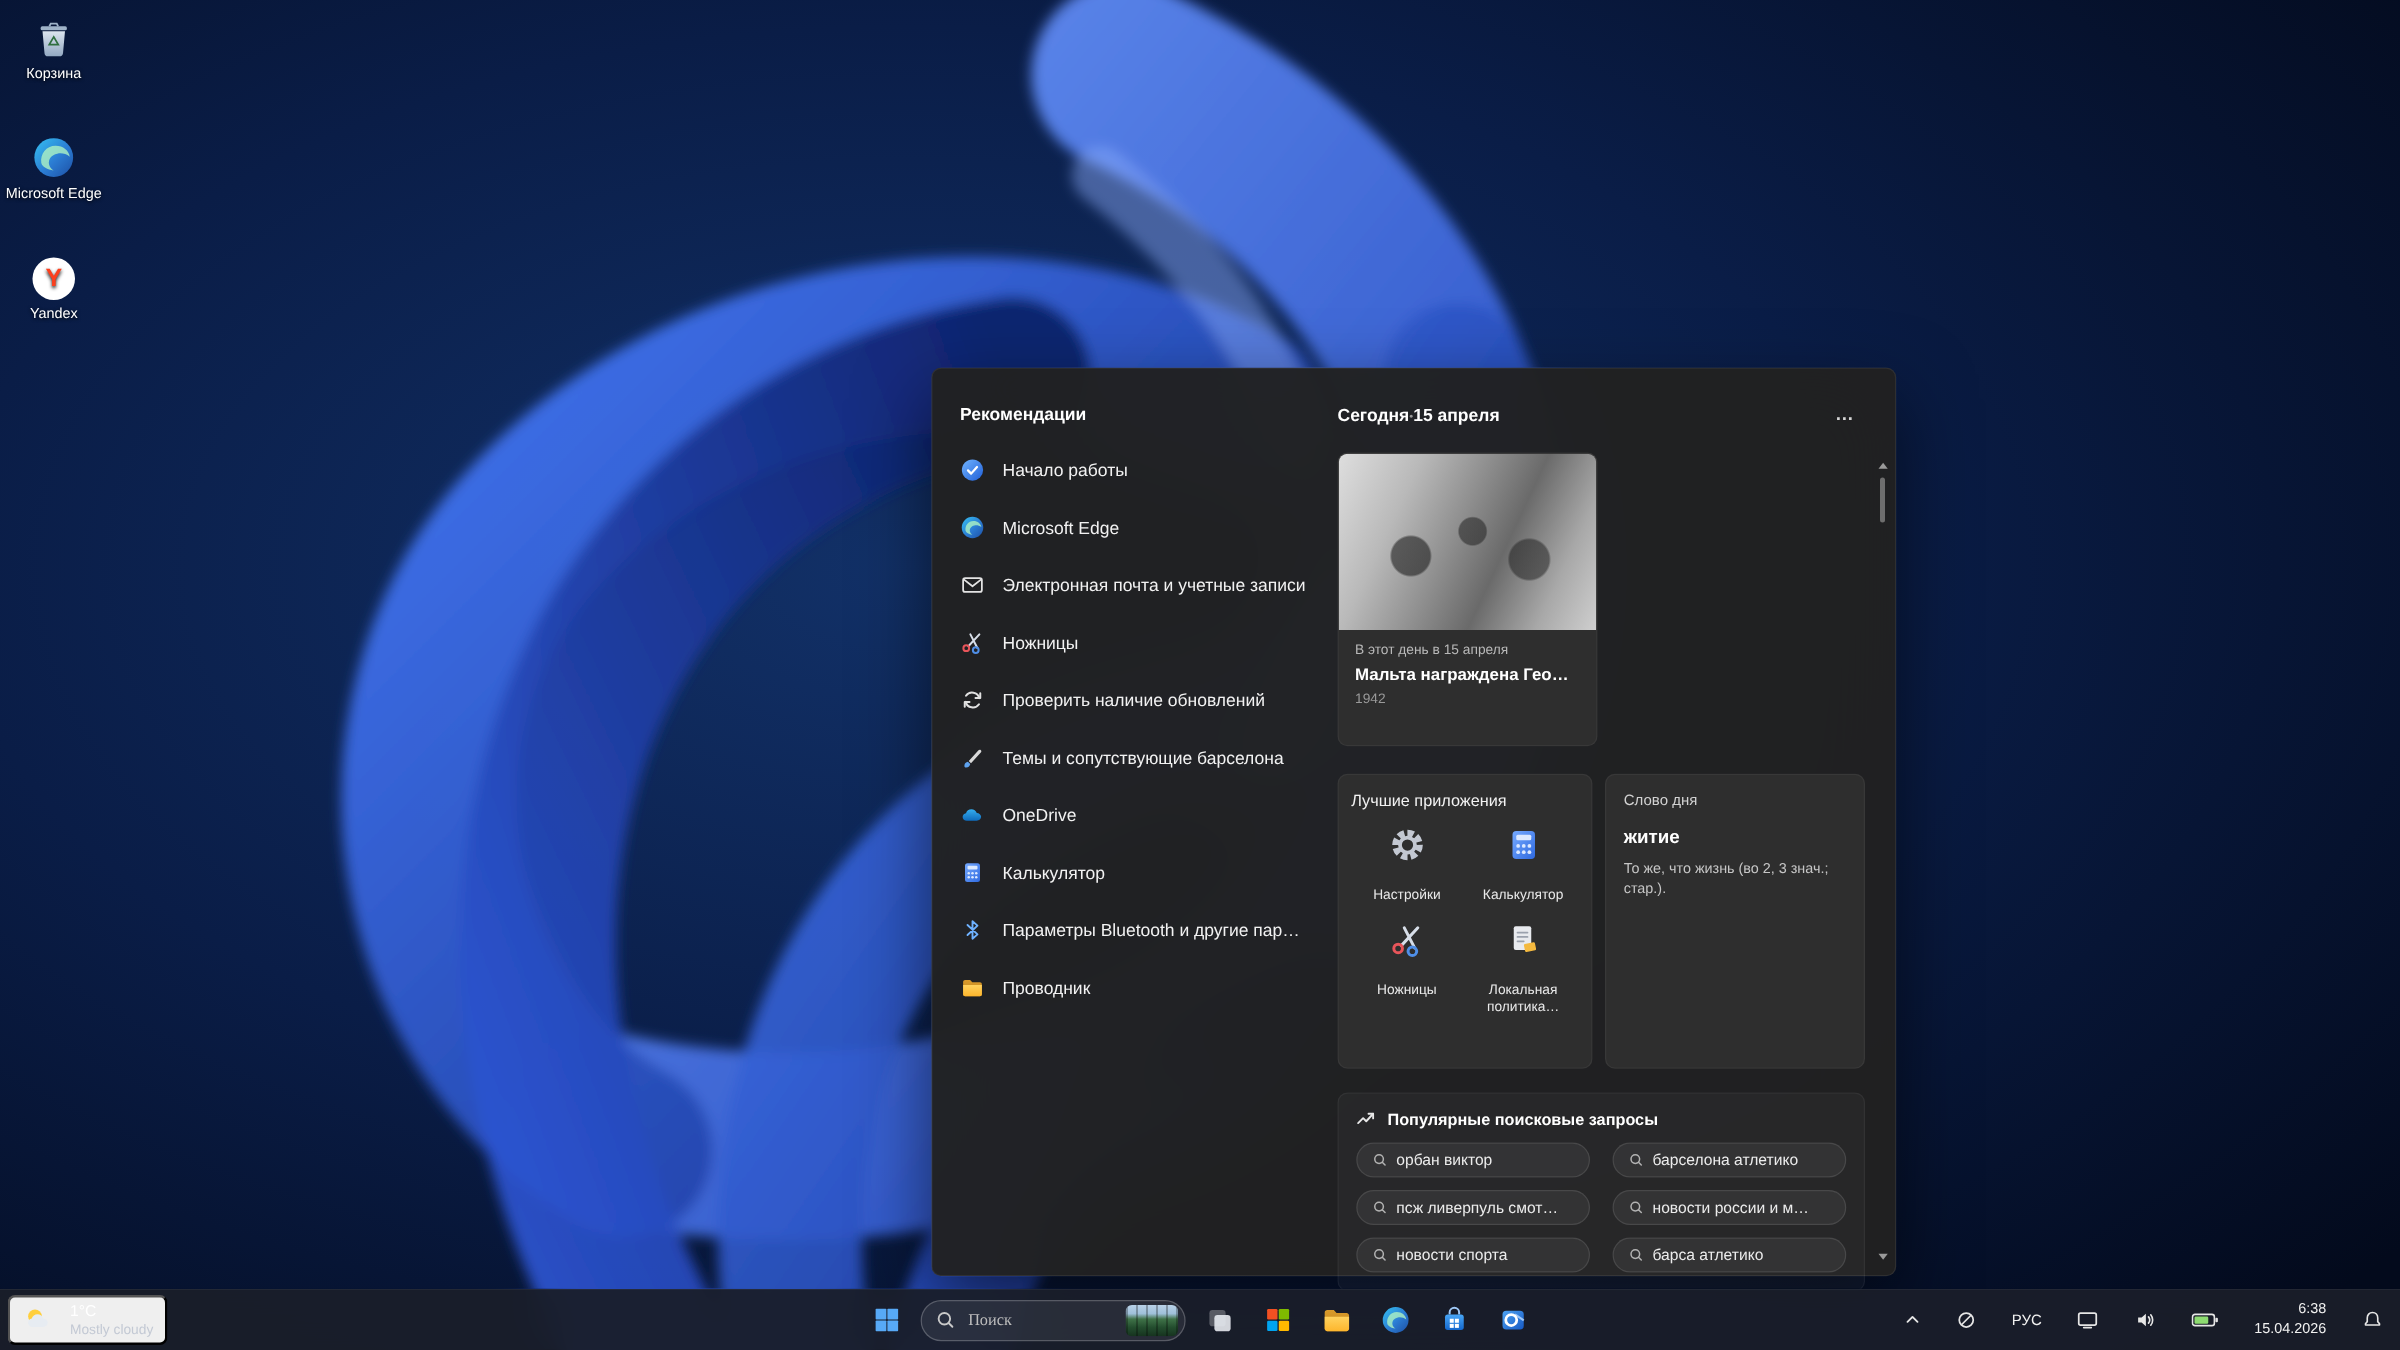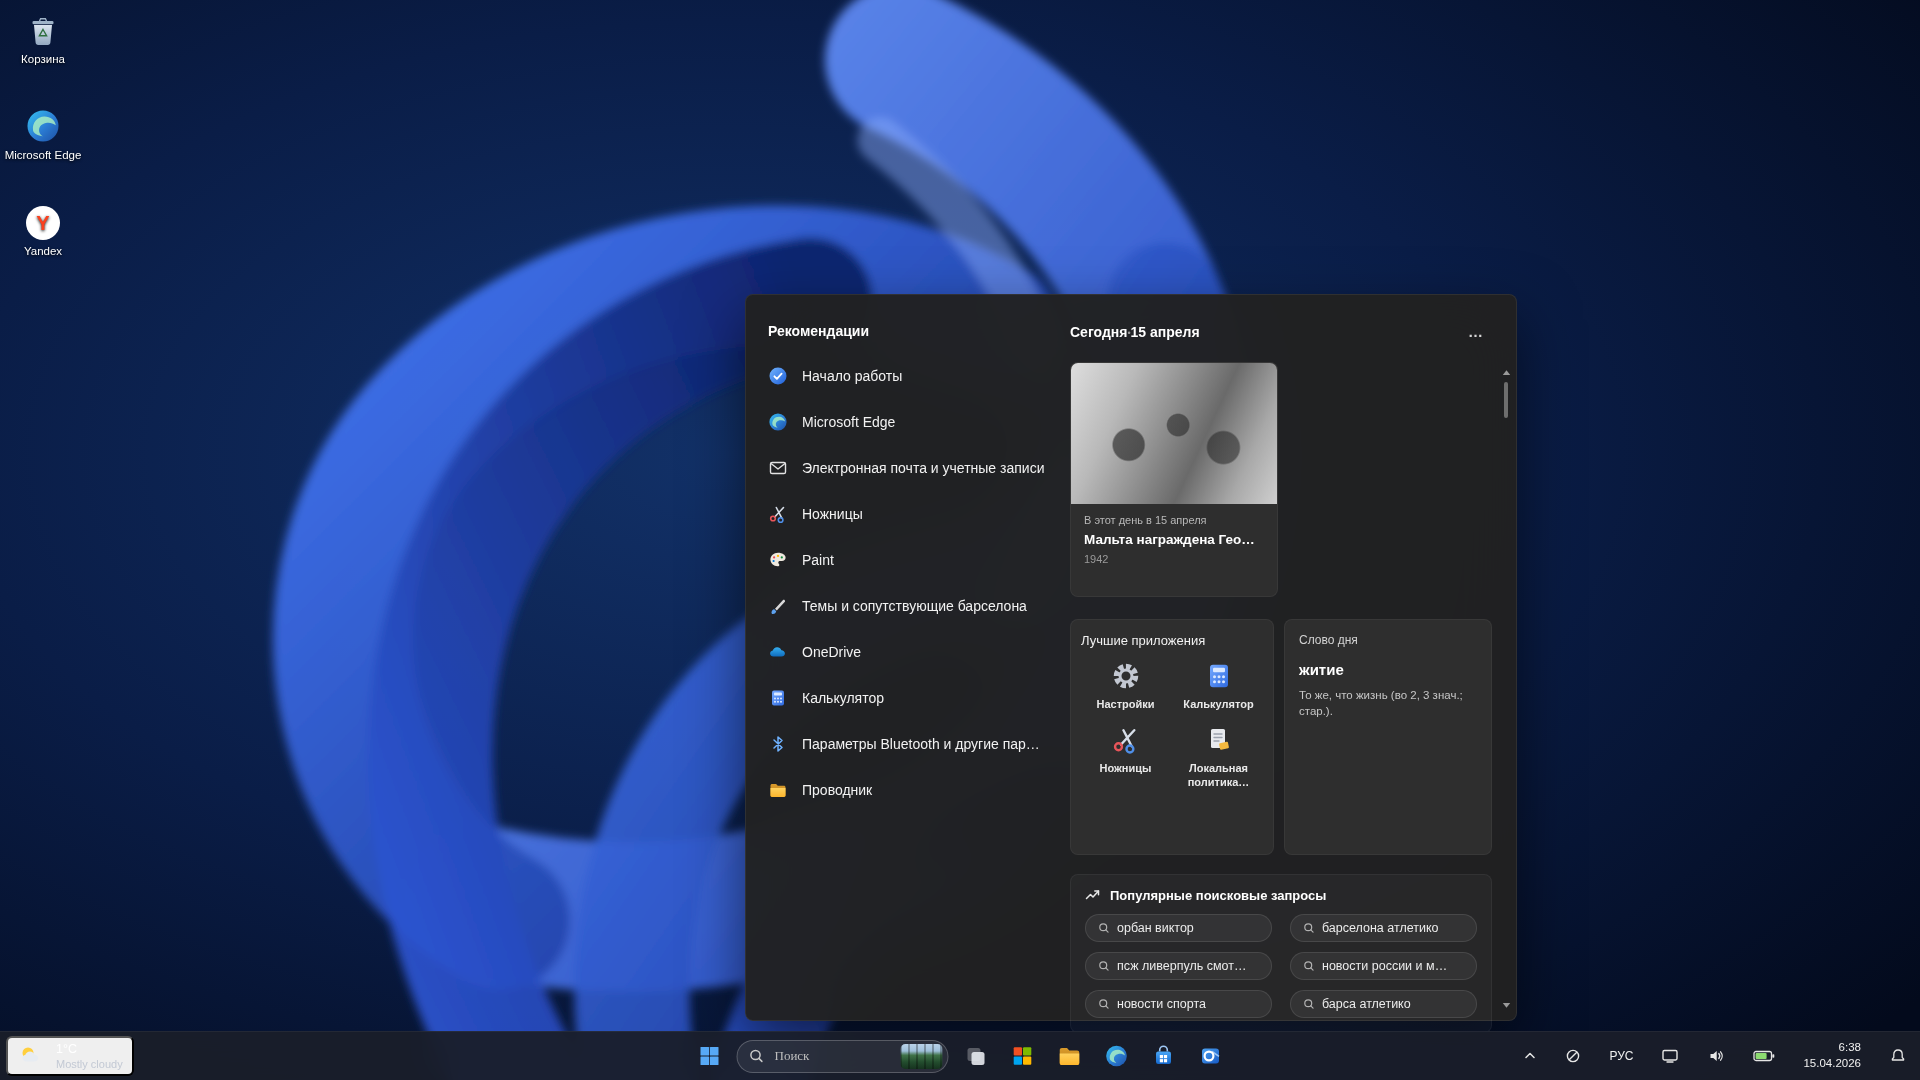--- a/index.html
+++ b/index.html
@@ -56,21 +56,21 @@
       radial-gradient(circle at 52% 44%, rgba(24,24,24,.5) 0 8%, transparent 9%),
       radial-gradient(circle at 74% 60%, rgba(28,28,28,.5) 0 9%, transparent 10%),
       linear-gradient(115deg,#dedede 0%,#b9b9b9 25%,#8f8f8f 45%,#6a6a6a 62%,#a8a8a8 82%,#cfcfcf 100%);}
   .onday-body{padding:10px 13px;}
   .kicker2{font-size:11px;color:#b8b8b8;}
   .ondtitle{font-size:13.5px;font-weight:700;color:#fff;margin-top:6px;}
   .ondyear{font-size:11px;color:#9a9a9a;margin-top:6px;}
   .card.apps{width:204px;height:236px;padding:13px 10px;}
   .apps-title{font-size:13px;color:#f2f2f2;}
   .apps-grid{margin-top:13px;display:grid;grid-template-columns:1fr 1fr;row-gap:13px;column-gap:4px;justify-items:center;}
-  .app{display:flex;flex-direction:column;align-items:center;gap:7px;width:88px;text-align:center;font-weight:bold;}
+  .app{display:flex;flex-direction:column;align-items:center;gap:19px;width:88px;text-align:center;}
   .aic{width:30px;height:30px;display:flex;}
   .alabel{font-size:11px;color:#e9e9e9;line-height:1.25;}
   .card.word{width:208px;height:236px;padding:13px 14px;}
   .wtitle{font-size:12px;color:#d2d2d2;}
   .wword{font-size:15px;font-weight:700;margin-top:14px;}
   .wdef{font-size:11.5px;color:#c6c6c6;margin-top:9px;line-height:1.4;}
   .trending{margin-top:19px;width:422px;background:rgba(255,255,255,.035);
     border:1px solid rgba(255,255,255,.05);border-radius:8px;padding:12px 14px 14px;box-sizing:border-box;}
   .trend-head{display:flex;align-items:center;gap:9px;font-size:13px;font-weight:700;}
   .tic{width:16px;height:16px;display:flex;}
@@ -262,33 +262,31 @@
           <span class="ric">
             <svg viewBox="0 0 20 20" width="20" height="20">
                 <path d="M6.7 13L15.5 3.5M13.8 14.2L8.3 3.5" stroke="#d7dee8" stroke-width="1.6" stroke-linecap="round"></path>
                 <circle cx="5" cy="14.5" r="2.3" fill="none" stroke="#e8555a" stroke-width="1.6"></circle>
                 <circle cx="12.6" cy="16" r="2.3" fill="none" stroke="#4f8fe8" stroke-width="1.6"></circle>
               </svg>
           </span>
           <span class="rlabel">Ножницы</span>
         </li>
 
-
-        <li class="rec-item">
-          <span class="ric">
-            <svg viewBox="0 0 20 20" width="20" height="20">
-                <path d="M10 2.8c-4.3 0-7.6 3-7.6 6.8 0 3.7 3.2 6.7 7.3 6.7 1 0 1.6-.6 1.6-1.4 0-.5-.2-.8-.5-1.2-.3-.4-.5-.7-.5-1.2 0-.8.7-1.4 1.7-1.4h1.9c2.2 0 3.7-1.6 3.7-3.6C17.6 5 14.2 2.8 10 2.8z" fill="#efe9df"></path>
-                <circle cx="6.1" cy="7.4" r="1.1" fill="#e74856"></circle>
-                <circle cx="10" cy="5.9" r="1.1" fill="#ffb900"></circle>
-                <circle cx="13.8" cy="7.4" r="1.1" fill="#10893e"></circle>
-                <circle cx="5.6" cy="11" r="1.1" fill="#0078d7"></circle>
-              </svg>
-          </span>
-          <span class="rlabel">Paint</span>
-        </li>
+        <li class="rec-item">
+          <span class="ric">
+            <svg viewBox="0 0 20 20" width="20" height="20">
+                <path d="M15.5 8.5A6 6 0 0 0 4.8 6.6M4.5 11.5a6 6 0 0 0 10.7 1.9" stroke="#e0e0e0" stroke-width="1.6" fill="none" stroke-linecap="round"></path>
+                <path d="M16.2 4.6v3.8h-3.8" stroke="#e0e0e0" stroke-width="1.6" fill="none" stroke-linecap="round" stroke-linejoin="round"></path>
+                <path d="M3.8 15.4v-3.8h3.8" stroke="#e0e0e0" stroke-width="1.6" fill="none" stroke-linecap="round" stroke-linejoin="round"></path>
+              </svg>
+          </span>
+          <span class="rlabel">Проверить наличие обновлений</span>
+        </li>
+
 
         <li class="rec-item">
           <span class="ric">
             <svg viewBox="0 0 20 20" width="20" height="20">
                 <path d="M3.5 16.5c.2-2 1.2-3 2.8-3.2l1.9 1.9c-.3 1.6-1.3 2.6-3.3 2.8-.9.1-1.5-.6-1.4-1.5z" fill="#5ea2ef"></path>
                 <path d="M8.8 14.6L7 12.8 14.8 4.2c.5-.55 1.4-.6 1.9-.05.5.5.5 1.4-.05 1.9z" fill="#d9d9d9"></path>
               </svg>
           </span>
           <span class="rlabel">Темы и сопутствующие барселона</span>
         </li>

